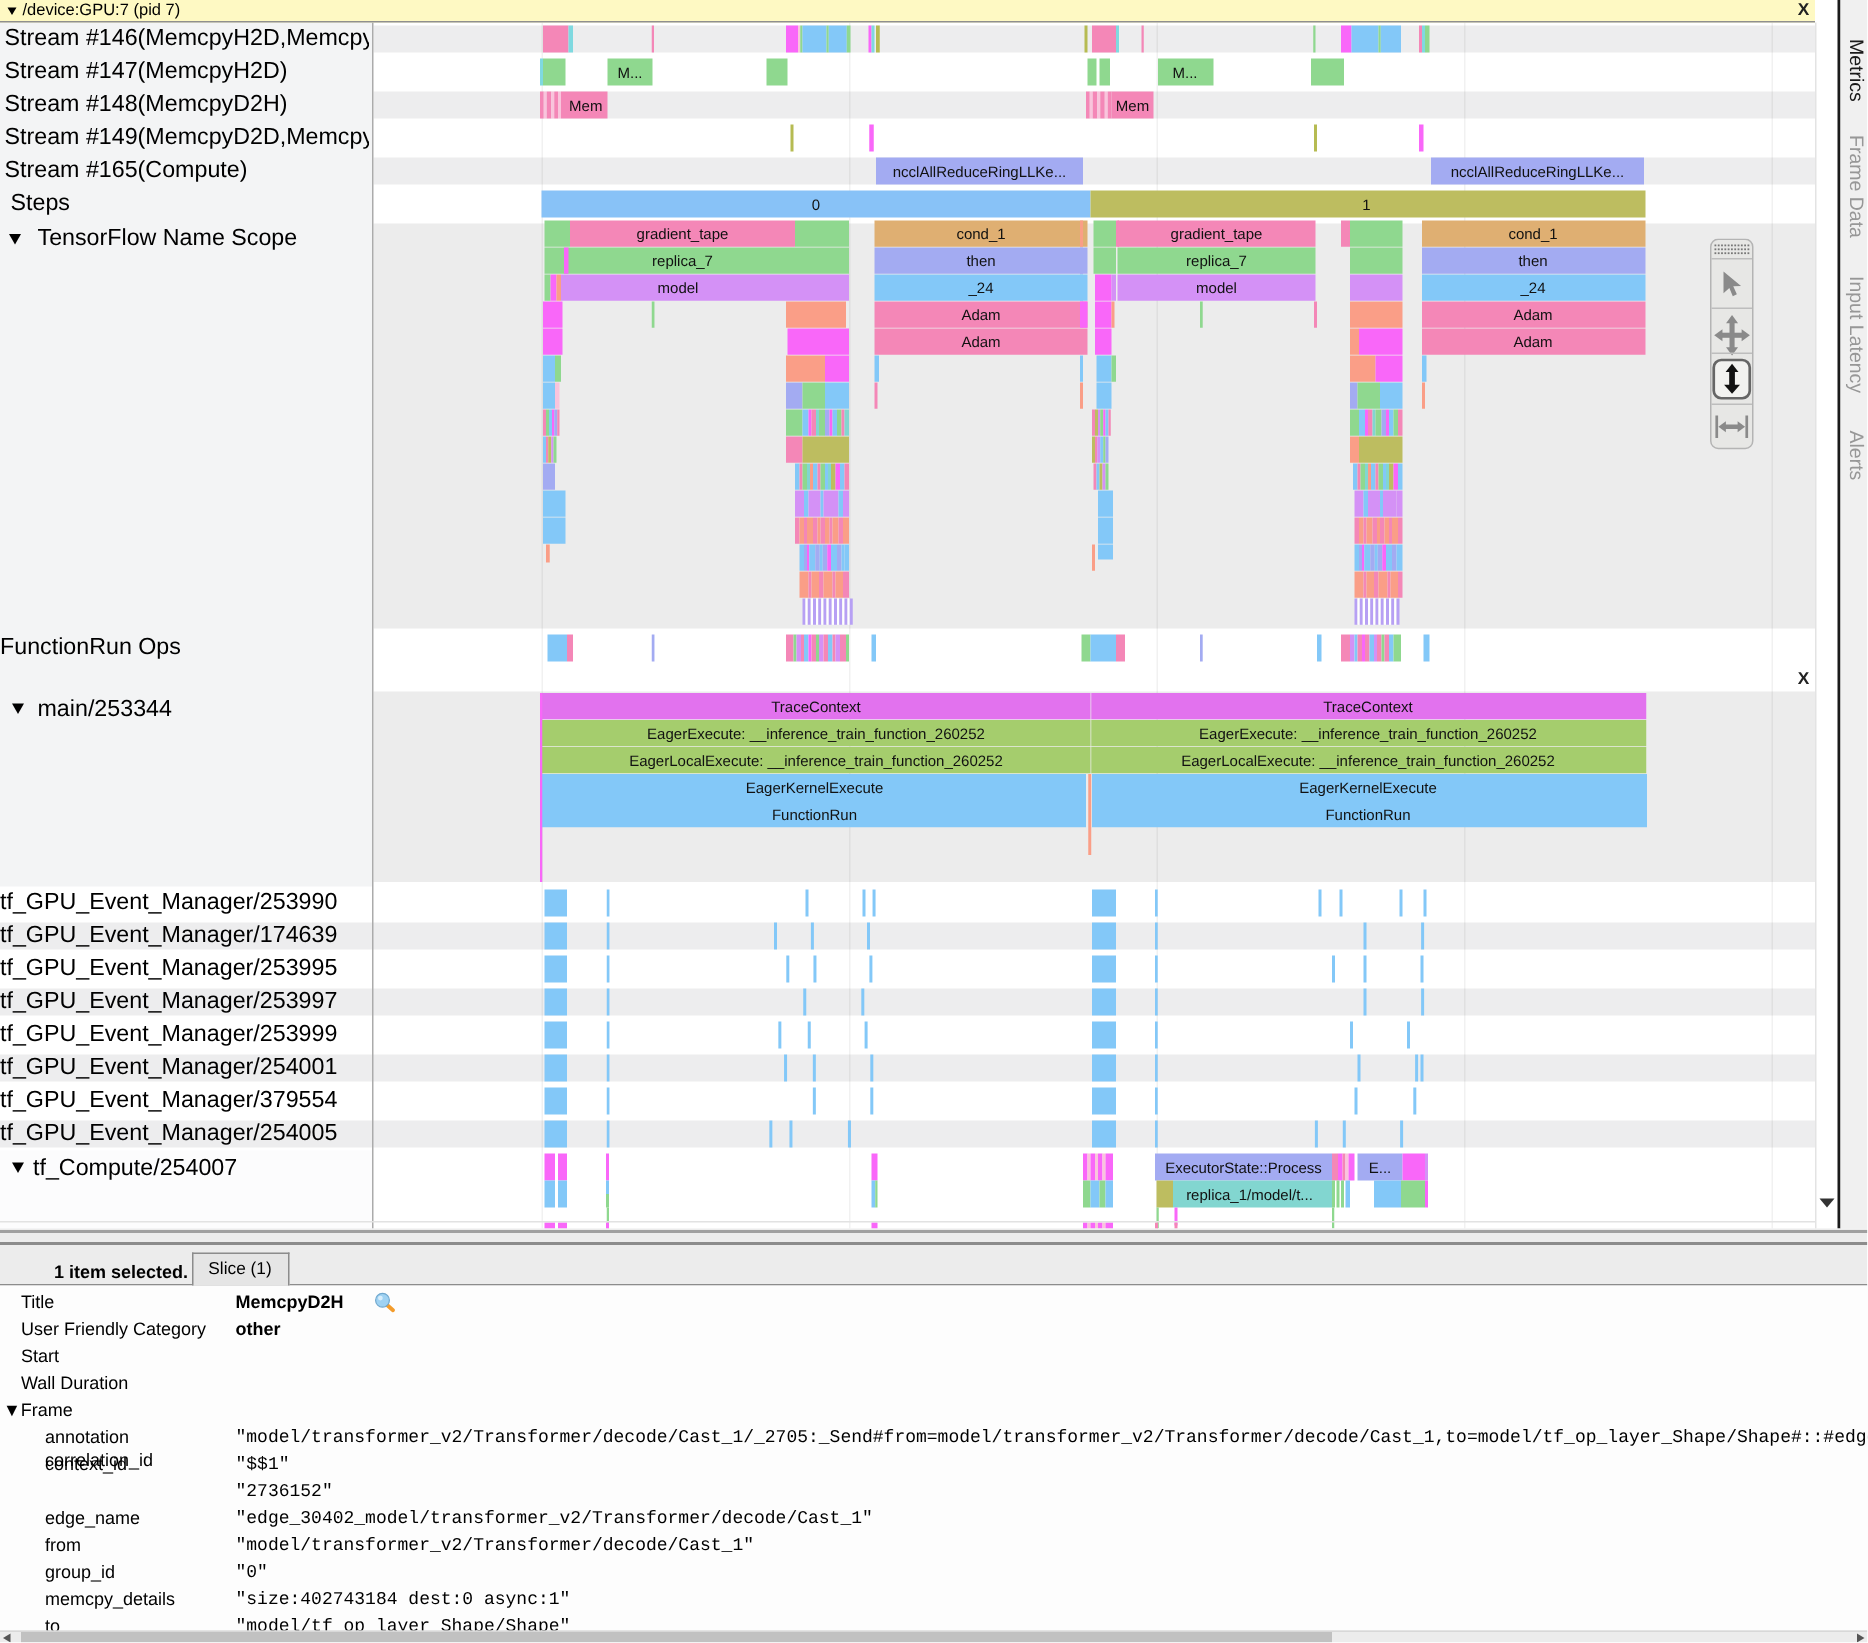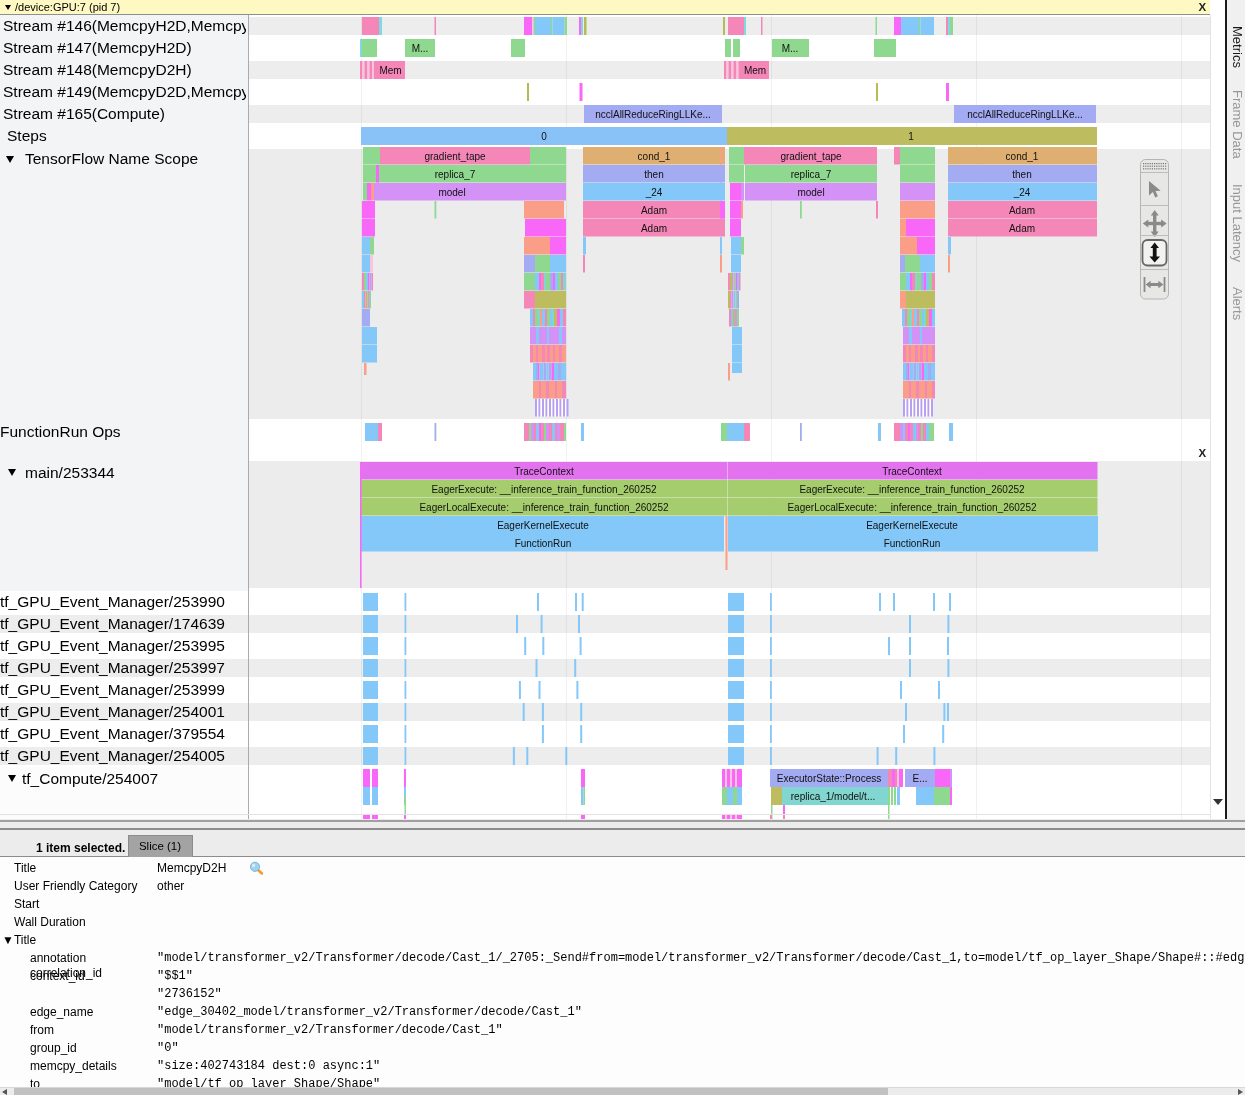--- a/index.html
+++ b/index.html
@@ -3,21 +3,21 @@
 * { margin:0; padding:0; box-sizing:border-box; }
 html,body { width:1245px; height:1095px; font-family:"Liberation Sans",sans-serif; background:#fff; }
 #app { position:relative; width:1245px; height:1095px; overflow:hidden; background:#fff; }
 .abs { position:absolute; }
 .lbl { position:absolute; font-size:15.5px; color:#000; white-space:nowrap; overflow:hidden; height:20px; line-height:20px; }
 .tri { position:absolute; width:0; height:0; border-left:4.5px solid transparent; border-right:4.5px solid transparent; border-top:7px solid #000; }
 .hdr { position:absolute; left:0; width:1210px; height:15px; background:#fef9c3; border-bottom:1.5px solid #8F8F8F; font-size:11px; color:#000; }
 .hdr .t { position:absolute; width:0; height:0; border-left:3.2px solid transparent; border-right:3.2px solid transparent; border-top:5px solid #000; top:5px; }
 .hx { position:absolute; font-size:11.5px; font-weight:bold; color:#222; top:1px; }
 .pk { position:absolute; font-size:12px; color:#000; white-space:pre; line-height:18px; height:18px; }
-.pv { position:absolute; font-size:12px; color:#000; white-space:pre; line-height:18px; height:18px; }
+.pv { position:absolute; font-size:12px; color:#000; white-space:pre; line-height:18px; height:18px;font-weight:bold; }
 .pm { position:absolute; font-family:"Liberation Mono",monospace; font-size:12px; color:#000; white-space:pre; line-height:18px; height:18px; }
 .side { position:absolute; left:1229px; width:16px; writing-mode:vertical-rl; font-size:13px; white-space:nowrap; }
 </style></head>
 <body>
 <div id="app">
 
   <div class="abs" style="left:0;top:15px;width:248px;height:576px;background:#F3F4F5"></div>
   <div class="abs" style="left:0;top:767px;width:248px;height:52px;background:#FCFCFD"></div>
 <div class="abs" style="left:249px;top:17px;width:961px;height:18px;background:#EDEDEE"></div>
 <div class="abs" style="left:249px;top:61px;width:961px;height:18px;background:#EDEDEE"></div>
@@ -691,30 +691,30 @@
   <div class="side" style="top:90px;color:#979797">Frame Data</div>
   <div class="side" style="top:184px;color:#979797">Input Latency</div>
   <div class="side" style="top:287px;color:#979797">Alerts</div>
 
   <div class="abs" style="left:0;top:814px;width:1210px;height:1px;background:#E2E2E2"></div>
   <div class="abs" style="left:0;top:819px;width:1245px;height:276px;background:#ECECEC"></div>
   <div class="abs" style="left:0;top:820px;width:1245px;height:1.5px;background:#A0A0A0"></div>
   <div class="abs" style="left:0;top:828px;width:1245px;height:2px;background:#8C8C8C"></div>
   <div class="abs" style="left:0;top:856px;width:1245px;height:1px;background:#8C8C8C"></div>
   <div class="abs" style="left:0;top:857px;width:1245px;height:230px;background:#FDFDFD"></div>
-  <div class="abs" style="left:127.5px;top:835px;width:65px;height:22px;background:#a3a3a3;border:1px solid #8C8C8C;border-bottom:none;font-size:11.5px;text-align:center;line-height:21px">Slice (1)</div>
+  <div class="abs" style="left:127.5px;top:835px;width:65px;height:22px;background:#e5e5e5;border:1px solid #8C8C8C;border-bottom:none;font-size:11.5px;text-align:center;line-height:21px">Slice (1)</div>
   <div class="abs" style="left:36px;top:840.5px;font-size:12px;font-weight:bold">1 item selected.</div>
 
 <div class="pk" style="left:14px;top:858.5px">Title</div>
 <div class="pv" style="left:157px;top:858.5px">MemcpyD2H</div>
 <div class="pk" style="left:14px;top:876.5px">User Friendly Category</div>
 <div class="pv" style="left:157px;top:876.5px">other</div>
 <div class="pk" style="left:14px;top:894.5px">Start</div>
 <div class="pk" style="left:14px;top:912.5px">Wall Duration</div>
-<div class="pk" style="left:2px;top:930.5px">▼Title</div>
+<div class="pk" style="left:2px;top:930.5px">▼Frame</div>
 <div class="pk" style="left:30px;top:948.5px">annotation</div>
 <div class="pm" style="left:157px;top:948.5px">"model/transformer_v2/Transformer/decode/Cast_1/_2705:_Send#from=model/transformer_v2/Transformer/decode/Cast_1,to=model/tf_op_layer_Shape/Shape#::#edge_30402_model/transformer_v2/Transformer/decode/Cast_1"</div>
 <div class="pk" style="left:30px;top:966.5px">context_id</div>
 <div class="pm" style="left:157px;top:966.5px">"$$1"</div>
 <div class="pk" style="left:30px;top:964px">correlation_id</div>
 <div class="pm" style="left:157px;top:984.5px">"2736152"</div>
 <div class="pk" style="left:30px;top:1002.5px">edge_name</div>
 <div class="pm" style="left:157px;top:1002.5px">"edge_30402_model/transformer_v2/Transformer/decode/Cast_1"</div>
 <div class="pk" style="left:30px;top:1020.5px">from</div>
 <div class="pm" style="left:157px;top:1020.5px">"model/transformer_v2/Transformer/decode/Cast_1"</div>

